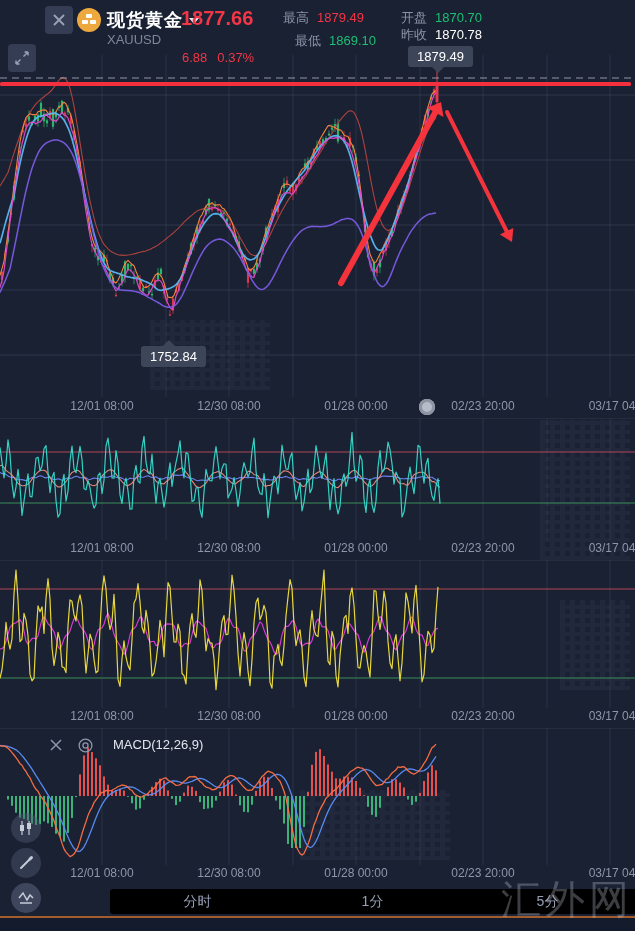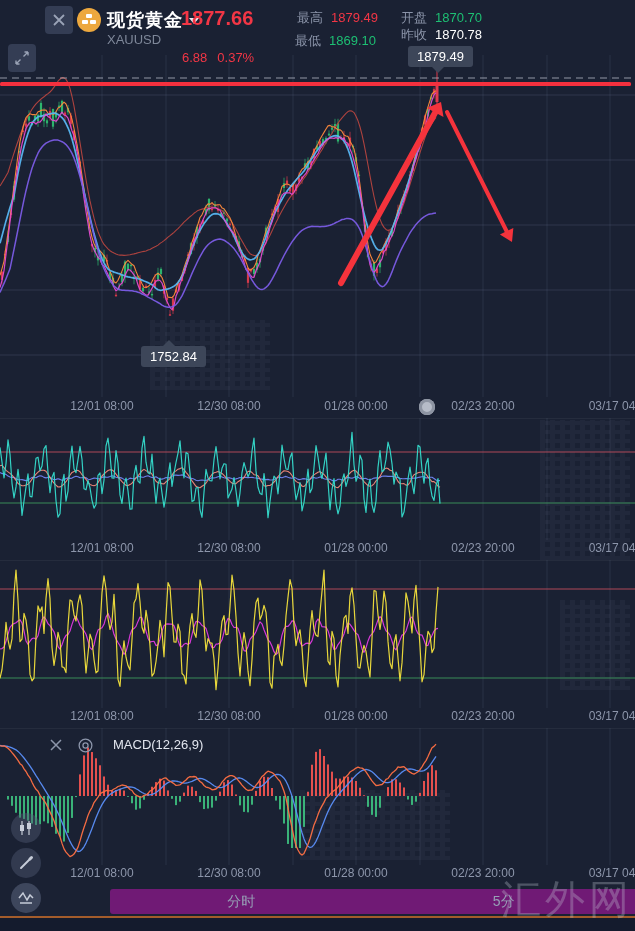--- a/index.html
+++ b/index.html
@@ -32,21 +32,21 @@
   .icoG{position:absolute;left:77px;top:1px;}
   
   .tip{position:absolute;background:#3d4659;color:#fff;font-size:13px;padding:3px 9px;border-radius:3px;z-index:28;white-space:nowrap;}
   .tri-dn{position:absolute;left:24px;bottom:-6px;width:0;height:0;border-left:6px solid transparent;border-right:6px solid transparent;border-top:6px solid #3d4659;}
   .tri-up{position:absolute;left:22px;top:-6px;width:0;height:0;border-left:6px solid transparent;border-right:6px solid transparent;border-bottom:6px solid #3d4659;}
   
   #dot{position:absolute;left:419px;top:399px;width:16px;height:16px;border-radius:50%;background:#b6bcc8;box-shadow:inset 0 0 0 3px #8d94a2;z-index:26;}
   
   .fbtn{position:absolute;left:11px;width:30px;height:30px;border-radius:50%;background:rgba(84,94,118,0.42);display:flex;align-items:center;justify-content:center;z-index:40;}
   
-  #tabbar{position:absolute;left:110px;top:889px;width:525px;height:25px;background:#701a75;border-radius:3px 0 0 3px;display:flex;z-index:35;}
+  #tabbar{position:absolute;left:110px;top:889px;width:525px;height:25px;background:#000000;border-radius:3px 0 0 3px;display:flex;z-index:35;}
   #tabbar .tab{flex:1;display:flex;align-items:center;justify-content:center;font-size:14px;color:#97a0b6;}
   #footline{position:absolute;left:0;top:916px;width:635px;height:2px;background:#a35c2b;z-index:36;}
   #footbase{position:absolute;left:0;top:918px;width:635px;height:13px;background:#141b2d;z-index:34;}
   #wm{position:absolute;right:2px;top:872px;font-size:40px;color:rgba(198,206,220,0.30);letter-spacing:4px;z-index:50;font-weight:200;}
   
   .tex{position:absolute;opacity:0.05;background:
       repeating-linear-gradient(90deg,#9fb0d0 0 5px,transparent 5px 10px),
       repeating-linear-gradient(0deg,#9fb0d0 0 4px,transparent 4px 9px);z-index:1;}
   .divider{position:absolute;left:0;width:635px;height:1px;background:rgba(255,255,255,0.05);z-index:5;}
 </style>
@@ -547,21 +547,21 @@
         <i class="a"></i>
         <i class="b"></i>
         <i class="c"></i>
       </div>
     <div id="symname"><span>现货黄金</span><span class="caret"></span></div>
     <div id="symcode">XAUUSD</div>
     <div id="price">1877.66</div>
     <div id="chg">
       <span>6.88</span><span>0.37%</span>
     </div>
-    <div class="stat" style="left:260px;top:9px;">
+    <div class="stat" style="left:246px;top:9px;">
       <span class="lb">最高</span><span class="red">1879.49</span>
     </div>
     <div class="stat" style="left:258px;top:32px;">
       <span class="lb">最低</span><span class="green">1869.10</span>
     </div>
     <div class="stat" style="left:364px;top:9px;">
       <span class="lb">开盘</span><span class="green">1870.70</span>
     </div>
     <div class="stat" style="left:364px;top:26px;">
       <span class="lb">昨收</span><span class="white">1870.78</span>
@@ -641,19 +641,20 @@
   </div>
   <div class="fbtn" style="top:883px;background:rgba(84,94,118,0.62)">
     <svg width="18" height="18" viewBox="0 0 18 18">
       <path d="M2 9 L6 4 L10 11 L13 6 L16 9" stroke="#c6ccd8" stroke-width="1.5" fill="none"></path>
       <path d="M3 14 L15 14" stroke="#c6ccd8" stroke-width="1.5"></path>
     </svg>
   </div>
 
   <div id="tabbar">
     <div class="tab">分时</div>
+    <div class="tab">1分</div>
     <div class="tab">5分</div>
   </div>
   <div id="footline"></div>
   <div id="footbase"></div>
   <div id="wm">汇外网</div>
 
 </div>
 
 </body></html>

